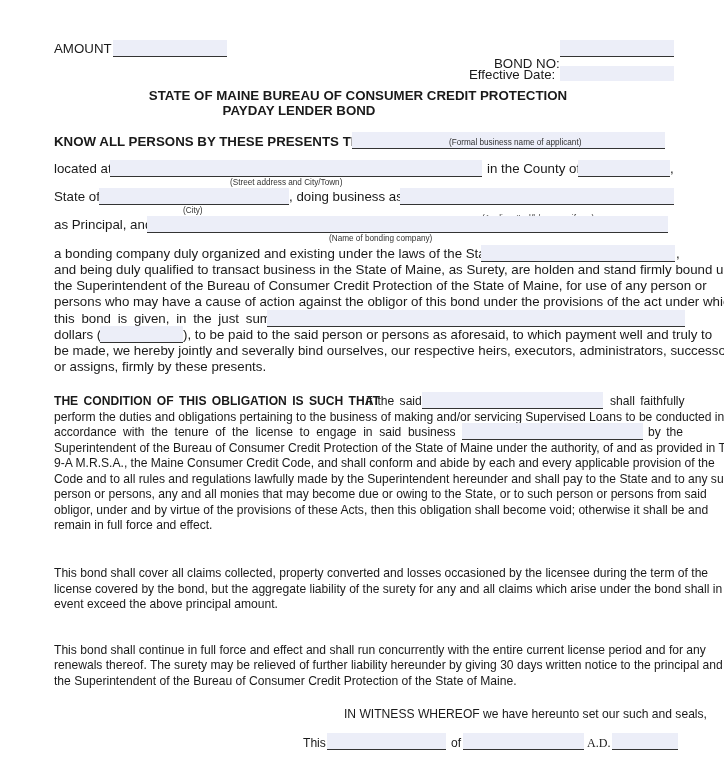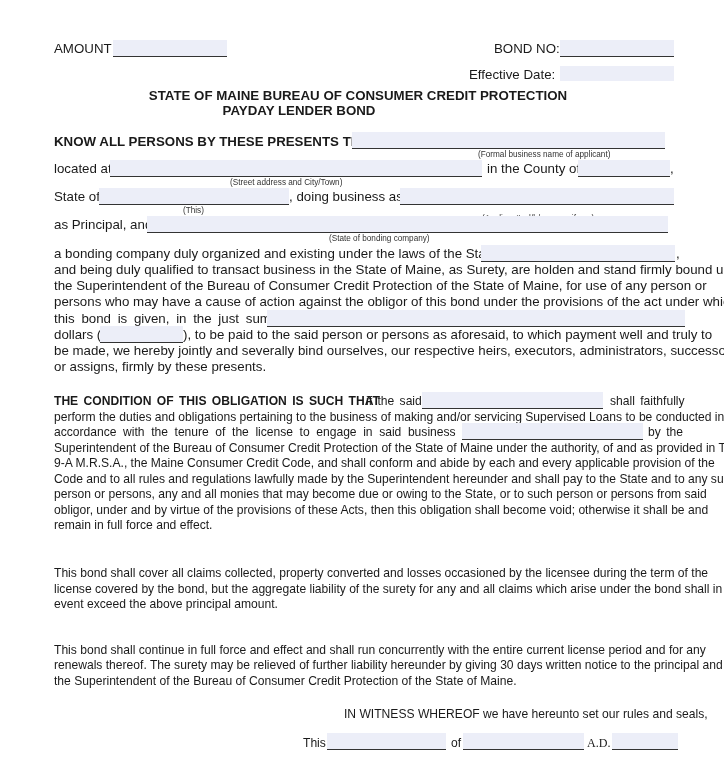--- a/index.html
+++ b/index.html
@@ -15,50 +15,50 @@
   .jl.last { text-align-last:left; }
   .j13 { font-size:13.3px; }
   .j12 { font-size:12.1px; }
 </style>
 </head>
 <body>
 
 <span class="abs t13" style="left:54px;top:41px;">AMOUNT</span>
 <div class="field" style="left:113px;top:40px;width:114px;"><span></span></div>
 
-<span class="abs t13" style="left:494px;top:41px;">BOND NO:</span>
+<span class="abs t13" style="left:494px;top:56px;">BOND NO:</span>
 <div class="field" style="left:560px;top:40px;width:114px;"><span></span></div>
 
 <span class="abs t13" style="left:469px;top:67px;">Effective Date:</span>
 <div class="field nob" style="left:560px;top:66px;width:114px;height:15px;"><span></span></div>
 
 <div class="abs bold t13" style="left:0;width:716px;text-align:center;top:88px;">STATE OF MAINE BUREAU OF CONSUMER CREDIT PROTECTION</div>
 <div class="abs bold t13" style="left:0;width:592px;text-align:center;top:103px;padding-left:6px;box-sizing:border-box;">PAYDAY LENDER BOND</div>
 
 <span class="abs bold t13" style="left:54px;top:134px;">KNOW ALL PERSONS BY THESE PRESENTS THAT</span>
 <div class="field" style="left:352px;top:132px;width:313px;"><span></span></div>
-<span class="abs sm" style="left:449px;top:150px;margin-left:29px;">(Formal business name of applicant)</span>
+<span class="abs sm" style="left:449px;top:138px;">(Formal business name of applicant)</span>
 
 <span class="abs t13" style="left:54px;top:161px;">located at</span>
 <div class="field" style="left:110px;top:160px;width:372px;"><span></span></div>
 <span class="abs t13" style="left:487px;top:161px;">in the County of</span>
 <div class="field" style="left:578px;top:160px;width:92px;"><span></span></div>
 <span class="abs t13" style="left:670px;top:161px;">,</span>
 <span class="abs sm" style="left:230px;top:178px;">(Street address and City/Town)</span>
 
 <span class="abs t13" style="left:54px;top:189px;">State of</span>
 <div class="field" style="left:99px;top:188px;width:190px;"><span></span></div>
 <span class="abs t13" style="left:289px;top:189px;">, doing business as</span>
 <div class="field" style="left:400px;top:188px;width:274px;"><span></span></div>
-<span class="abs sm" style="left:183px;top:206px;">(This)</span>
+<span class="abs sm" style="left:183px;top:206px;">(City)</span>
 <span class="abs sm" style="left:482px;top:206px;margin-top:8px;">(Applicant's d/b/a name, if any)</span>
 
 <span class="abs t13" style="left:54px;top:217px;">as Principal, and</span>
 <div class="field" style="left:147px;top:216px;width:521px;"><span></span></div>
-<span class="abs sm" style="left:329px;top:234px;">(State of bonding company)</span>
+<span class="abs sm" style="left:329px;top:234px;">(Name of bonding company)</span>
 
 <span class="abs t13" style="left:54px;top:246px;">a bonding company duly organized and existing under the laws of the State of</span>
 <div class="field" style="left:481px;top:245px;width:194px;"><span></span></div>
 <span class="abs t13" style="left:676px;top:246px;">,</span>
 
 <div class="jl j13" style="top:262px;">and being duly qualified to transact business in the State of Maine, as Surety, are holden and stand firmly bound unto</div>
 <div class="jl j13" style="top:278px;">the Superintendent of the Bureau of Consumer Credit Protection of the State of Maine, for use of any person or</div>
 <div class="jl j13" style="top:294px;">persons who may have a cause of action against the obligor of this bond under the provisions of the act under which</div>
 
 <span class="abs t13" style="left:54px;top:311px;word-spacing:3px;">this bond is given, in the just sum of</span>
@@ -90,19 +90,19 @@
 <div class="jl j12 last" style="top:518px;">remain in full force and effect.</div>
 
 <div class="jl j12" style="top:566px;">This bond shall cover all claims collected, property converted and losses occasioned by the licensee during the term of the</div>
 <div class="jl j12" style="top:582px;">license covered by the bond, but the aggregate liability of the surety for any and all claims which arise under the bond shall in no</div>
 <div class="jl j12 last" style="top:597px;">event exceed the above principal amount.</div>
 
 <div class="jl j12" style="top:643px;">This bond shall continue in full force and effect and shall run concurrently with the entire current license period and for any</div>
 <div class="jl j12" style="top:658px;">renewals thereof.  The surety may be relieved of further liability hereunder by giving 30 days written notice to the principal and to</div>
 <div class="jl j12 last" style="top:674px;">the Superintendent of the Bureau of Consumer Credit Protection of the State of Maine.</div>
 
-<span class="abs j12" style="left:344px;top:707px;">IN WITNESS WHEREOF we have hereunto set our rules and seals,</span>
+<span class="abs j12" style="left:344px;top:707px;">IN WITNESS WHEREOF we have hereunto set our such and seals,</span>
 <span class="abs j12" style="left:303px;top:736px;">This</span>
 <div class="field" style="left:327px;top:733px;width:119px;"><span></span></div>
 <span class="abs j12" style="left:451px;top:736px;">of</span>
 <div class="field" style="left:463px;top:733px;width:121px;"><span></span></div>
 <span class="abs j12" style="left:587px;top:736px;font-family:Liberation Serif, serif;">A.D.</span>
 <div class="field" style="left:612px;top:733px;width:66px;"><span></span></div>
 
 </body></html>

